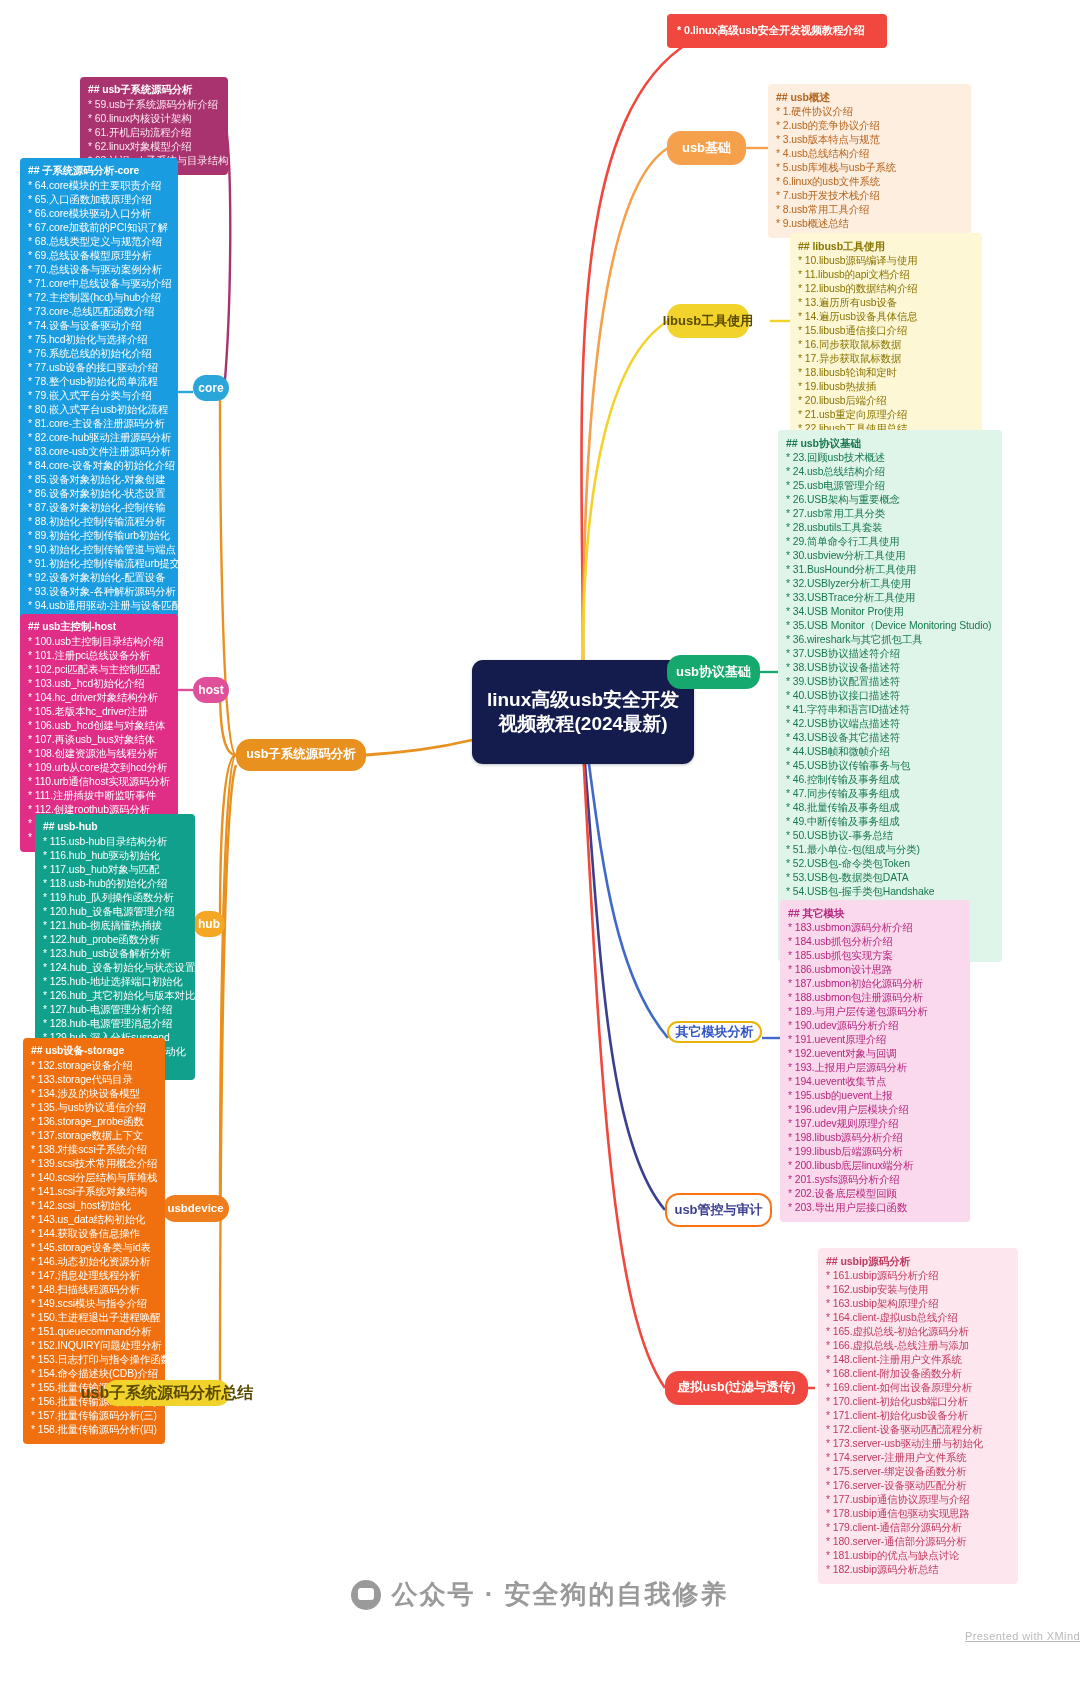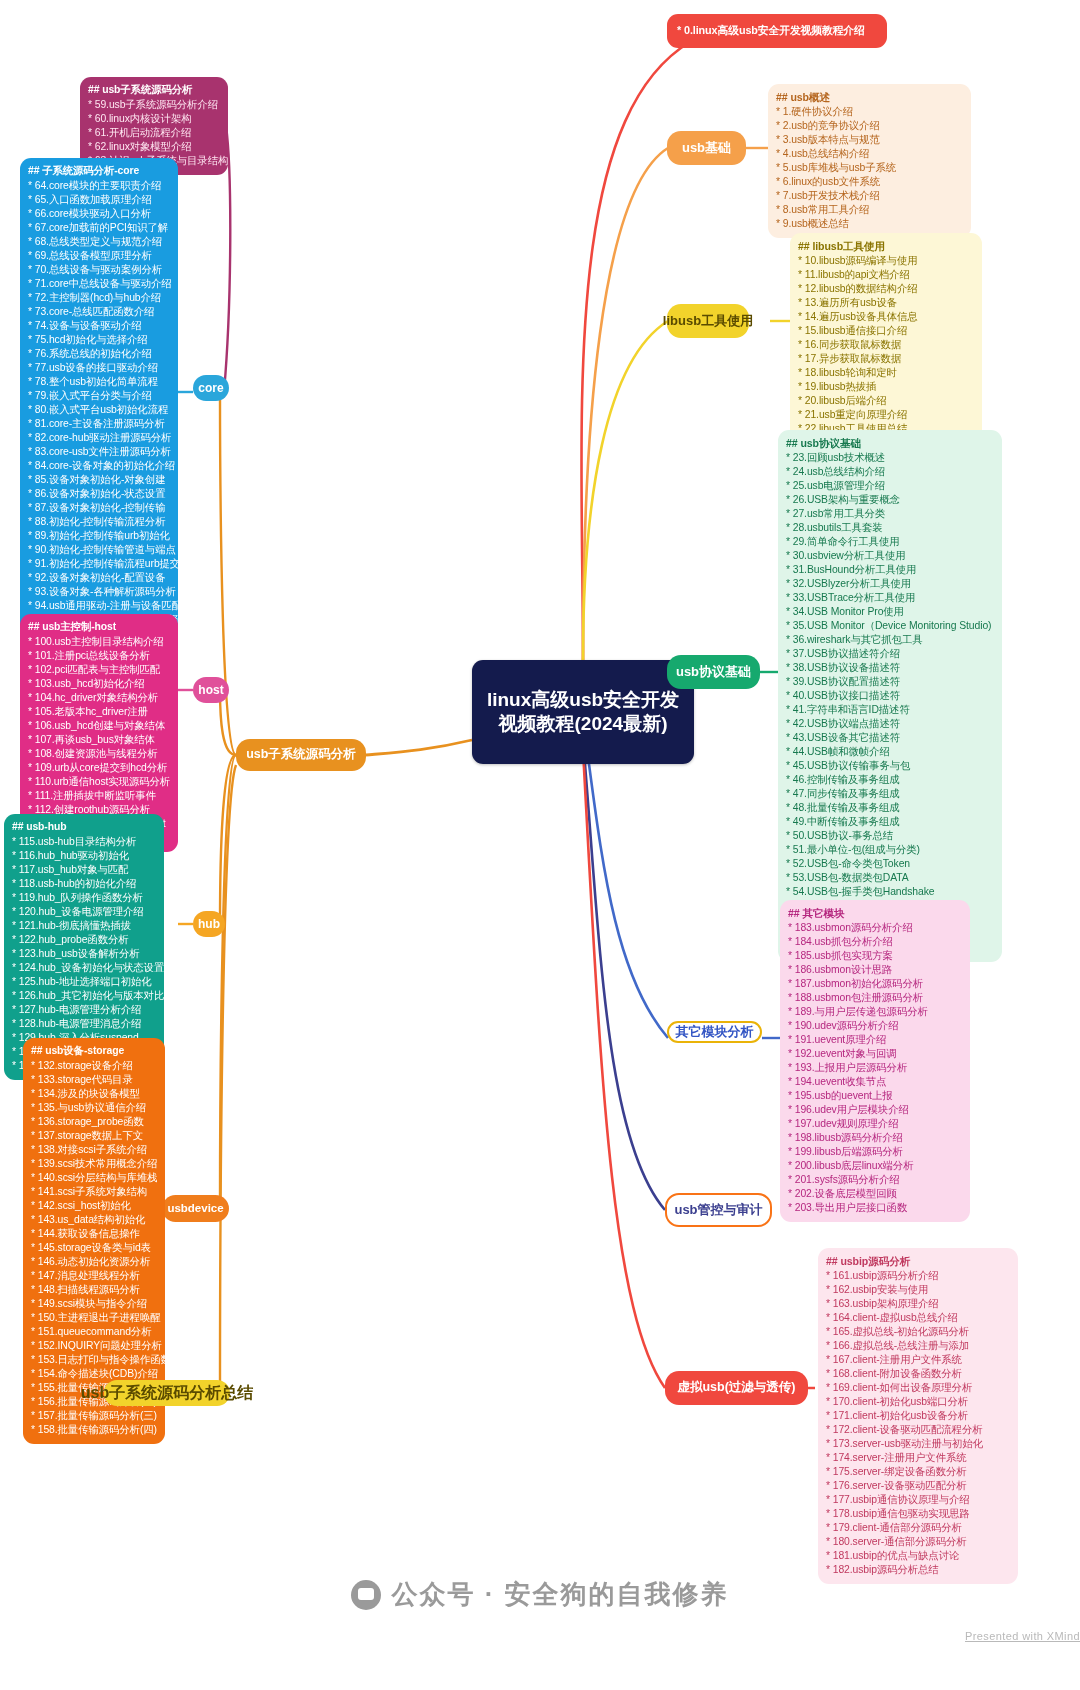--- a/index.html
+++ b/index.html
@@ -30,21 +30,21 @@
     font-size:19px;border-radius:11px;
     box-shadow:0 1px 3px rgba(0,0,0,.25);
     white-space:normal;
   }
   .root span{display:block;}
 
   
   .card{
     position:absolute;
     box-sizing:border-box;
-    border-radius:11px;
+    border-radius:4px;
     padding:6px 8px 7px 8px;
     font-size:10.4px;
     line-height:1.345;
     letter-spacing:-0.1px;
   }
   .card .hd{font-weight:bold;margin-bottom:1px;display:block;}
   .card .li{display:block;white-space:nowrap;}
   .card .li::before{content:"* ";}
 
   .watermark{
@@ -244,21 +244,21 @@
   </div>
   <div class="card" data-name="card-usbip" style="left:818px;top:1248px;width:200px;background:#fde6ee;color:#c0395f;">
     <span class="hd" data-name="card-usbip-title" style="font-size:10.6px;">## usbip源码分析</span>
     <div data-name="card-usbip-items">
         <span class="li" data-name="list-item">161.usbip源码分析介绍</span>
         <span class="li" data-name="list-item">162.usbip安装与使用</span>
         <span class="li" data-name="list-item">163.usbip架构原理介绍</span>
         <span class="li" data-name="list-item">164.client-虚拟usb总线介绍</span>
         <span class="li" data-name="list-item">165.虚拟总线-初始化源码分析</span>
         <span class="li" data-name="list-item">166.虚拟总线-总线注册与添加</span>
-        <span class="li" data-name="list-item">167.client-注册用户文件系统</span>
+        <span class="li" data-name="list-item">148.client-注册用户文件系统</span>
         <span class="li" data-name="list-item">168.client-附加设备函数分析</span>
         <span class="li" data-name="list-item">169.client-如何出设备原理分析</span>
         <span class="li" data-name="list-item">170.client-初始化usb端口分析</span>
         <span class="li" data-name="list-item">171.client-初始化usb设备分析</span>
         <span class="li" data-name="list-item">172.client-设备驱动匹配流程分析</span>
         <span class="li" data-name="list-item">173.server-usb驱动注册与初始化</span>
         <span class="li" data-name="list-item">174.server-注册用户文件系统</span>
         <span class="li" data-name="list-item">175.server-绑定设备函数分析</span>
         <span class="li" data-name="list-item">176.server-设备驱动匹配分析</span>
         <span class="li" data-name="list-item">177.usbip通信协议原理与介绍</span>
@@ -350,21 +350,21 @@
         <span class="li" data-name="list-item">111.注册插拔中断监听事件</span>
         <span class="li" data-name="list-item">112.创建roothub源码分析</span>
         <span class="li" data-name="list-item">113.不同版本与嵌入式的host</span>
         <span class="li" data-name="list-item">114.其它函数与总结</span>
       </div>
   </div>
 
   <div class="pill" data-name="branch-hub" style="left:193px;top:911px;width:32px;height:26px;background:#f5a623;font-size:12px;">
     <span data-name="branch-hub-label">hub</span>
   </div>
-  <div class="card" data-name="card-hub" style="left:4px;top:814px;width:160px;background:#10a08c;color:#ffffff;">
+  <div class="card" data-name="card-hub" style="left:35px;top:814px;width:160px;background:#10a08c;color:#ffffff;">
     <span class="hd" data-name="card-hub-title" style="font-size:10.4px;">## usb-hub</span>
     <div data-name="card-hub-items">
         <span class="li" data-name="list-item">115.usb-hub目录结构分析</span>
         <span class="li" data-name="list-item">116.hub_hub驱动初始化</span>
         <span class="li" data-name="list-item">117.usb_hub对象与匹配</span>
         <span class="li" data-name="list-item">118.usb-hub的初始化介绍</span>
         <span class="li" data-name="list-item">119.hub_队列操作函数分析</span>
         <span class="li" data-name="list-item">120.hub_设备电源管理介绍</span>
         <span class="li" data-name="list-item">121.hub-彻底搞懂热插拔</span>
         <span class="li" data-name="list-item">122.hub_probe函数分析</span>

